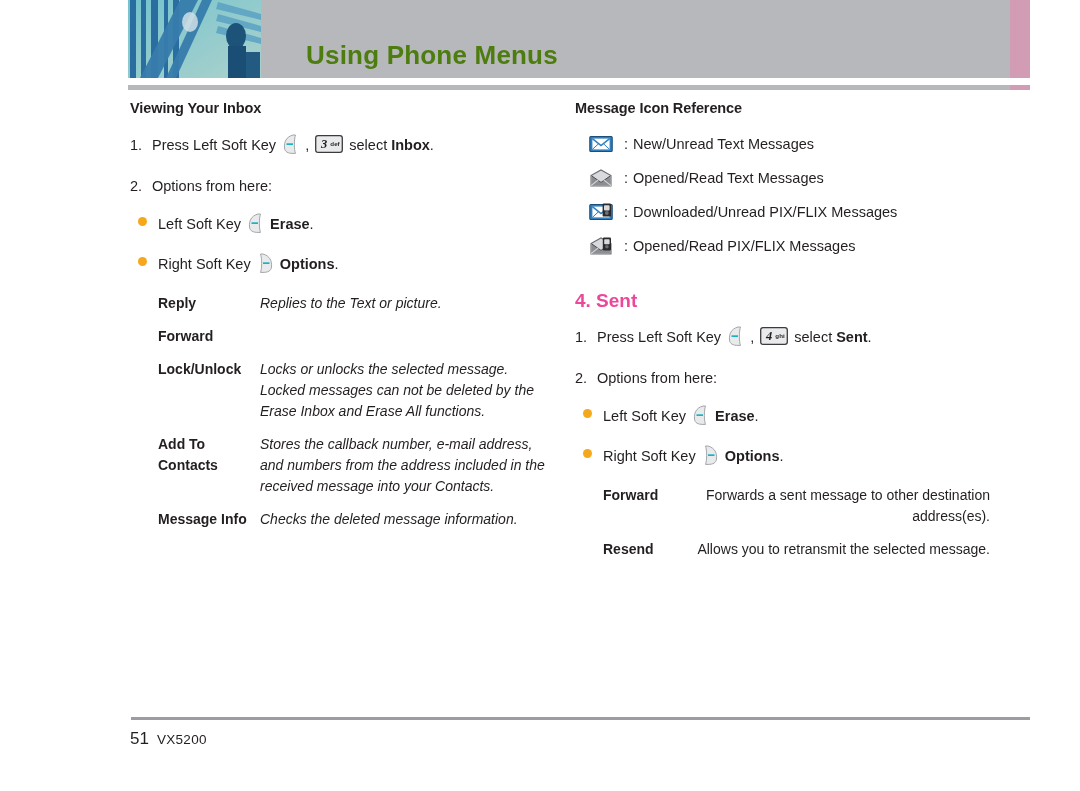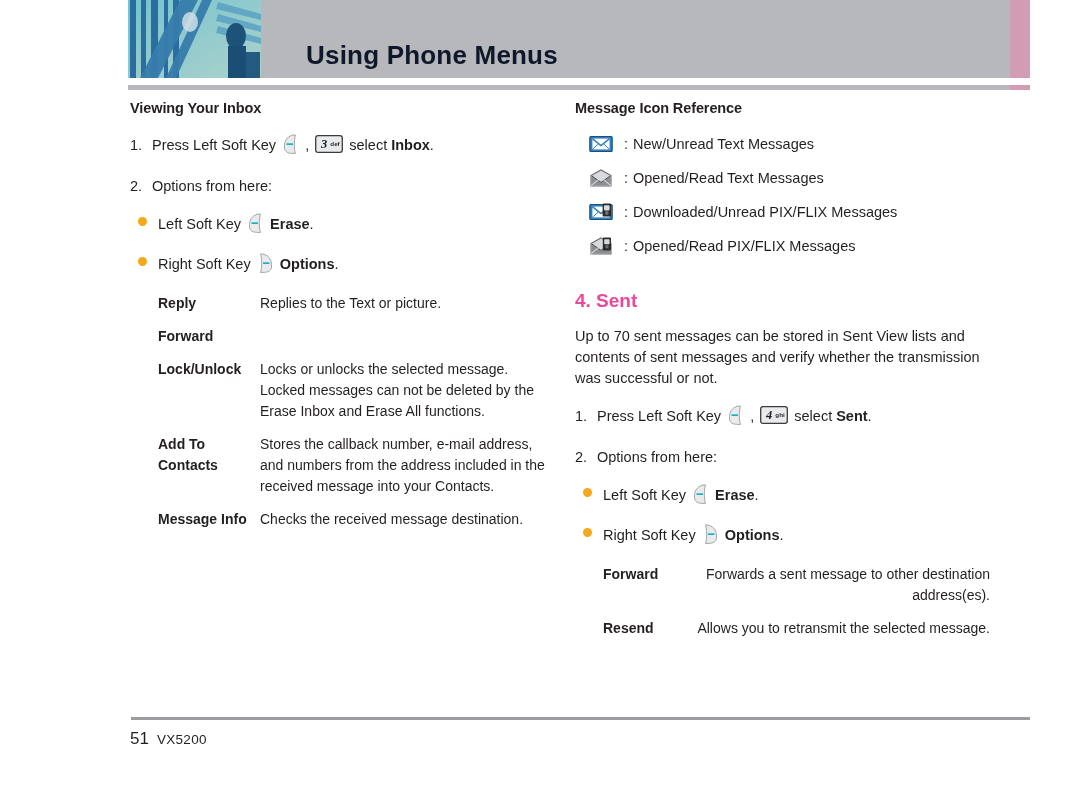--- a/index.html
+++ b/index.html
@@ -49,21 +49,21 @@
     width: 20px;
     height: 78px;
     background: #d19cb4;
   }
   .header-title {
     position: absolute;
     left: 178px;
     top: 40px;
     font-size: 26px;
     font-weight: bold;
-    color: #0f172a;
+    color: #4d7c0f;
     letter-spacing: 0.2px;
     white-space: nowrap;
   }
 
   
   .header-rule {
     position: absolute;
     left: 128px;
     top: 85px;
     width: 902px;
@@ -155,21 +155,21 @@
     margin-bottom: 12px;
   }
   .defterm {
     font-weight: bold;
     flex: 0 0 auto;
   }
   .defdesc {
     flex: 1 1 auto;
   }
   .col-left .defterm  { width: 102px; margin-left: 28px; }
-  .col-left .defdesc  { width: 272px; }
+  .col-left .defdesc  { width: 272px; font-style: italic; }
   .col-right .defterm { width: 82px; margin-left: 28px; }
   .col-right .defdesc { width: 250px; margin-left: 12px; text-align: right; }
 
   .para {
     font-size: 14.5px;
     line-height: 21px;
     margin: 0 0 16px 0;
   }
 
   
@@ -345,21 +345,21 @@
     <div class="defrow">
       <span class="defterm">Lock/Unlock</span>
       <span class="defdesc">Locks or unlocks the selected message. Locked messages can not be deleted by the Erase Inbox and Erase All functions.</span>
     </div>
     <div class="defrow">
       <span class="defterm">Add To Contacts</span>
       <span class="defdesc">Stores the callback number, e-mail address, and numbers from the address included in the received message into your Contacts.</span>
     </div>
     <div class="defrow">
       <span class="defterm">Message Info</span>
-      <span class="defdesc">Checks the received message destination.</span>
+      <span class="defdesc">Checks the deleted message information.</span>
     </div>
   </div>
 </div>
 
 <div class="col col-right">
 
   <div class="sec-title">Message Icon Reference</div>
 
   <div class="iconlist">
 
@@ -417,21 +417,20 @@
           <circle cx="17.9" cy="9.8" r="1.8" fill="#6d6f72"></circle>
         </svg>
       </span>
       <span class="colon">:</span>
       <span class="lbl">Opened/Read PIX/FLIX Messages</span>
     </div>
   </div>
 
   <div class="teal-head" style="margin-top:34px">4. Sent</div>
 
-  <p class="para">Up to 70 sent messages can be stored in Sent View lists and contents of sent messages and verify whether the transmission was successful or not.</p>
 
   <div class="step">
     <span class="step-num">1.</span>
     <span class="step-body">
       <span>Press Left Soft Key</span>
       <span class="skey">
         <svg width="17" height="20" viewBox="0 0 17 20">
           <path d="M11 1 C4 3 2 8 2.5 14 C3 18 6 19.4 11 19.4 L13.5 19.4 C12 16 12 5 13.5 1 Z" fill="#e9eaec" stroke="#9a9c9f" stroke-width="0.9" stroke-linejoin="round"></path>
           <rect x="4.5" y="9.3" width="6.5" height="1.7" fill="#19b3c4"></rect>
         </svg>

